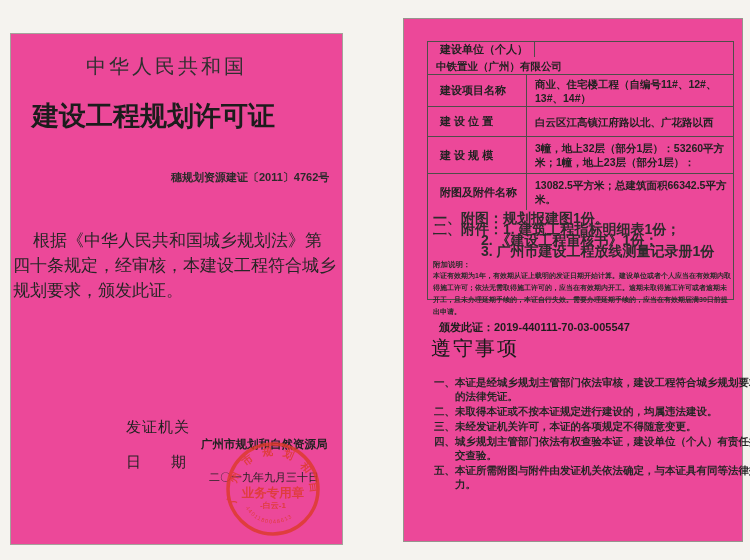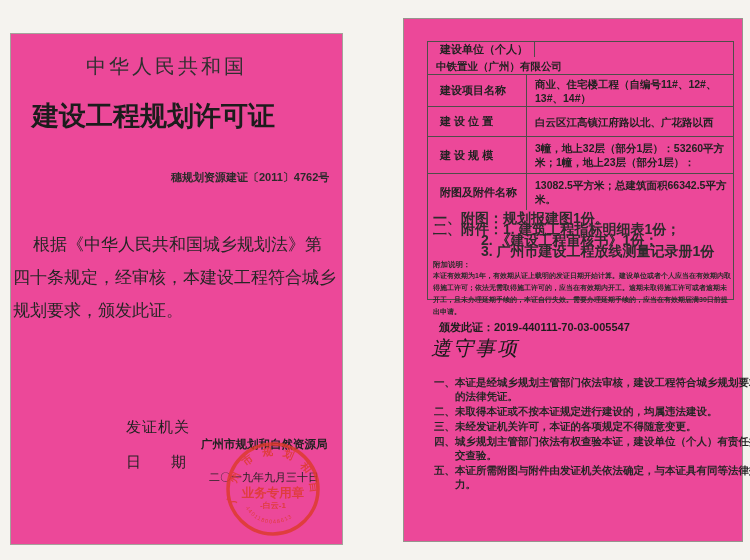--- a/index.html
+++ b/index.html
@@ -9,21 +9,21 @@
   #left-page{left:10px;top:33px;width:333px;height:512px;}
   #right-page{left:403px;top:18px;width:340px;height:524px;border-color:#97948e;overflow:visible;}
   .abs{position:absolute;}
 
   
   .country{left:75px;top:19px;font-family:"Liberation Serif",serif;font-size:20px;
            letter-spacing:3px;color:#2f2f2f;white-space:nowrap;}
   .cert-title{left:21px;top:64px;font-size:27px;font-weight:bold;color:#1c1c1c;white-space:nowrap;}
   .cert-no{left:160px;top:136px;font-size:11px;font-weight:bold;color:#2b2b2b;white-space:nowrap;}
   .body-par{left:2px;top:194px;width:324px;font-family:"Liberation Serif",serif;font-size:17px;
-            line-height:33px;text-indent:20px;color:#262626;}
+            line-height:25px;text-indent:20px;color:#262626;}
   .issuer-label{left:115px;top:384px;font-family:"Liberation Serif",serif;font-size:15px;letter-spacing:1px;}
   .issuer{left:190px;top:403px;font-size:11.5px;font-weight:bold;white-space:nowrap;}
   .date-label{left:115px;top:419px;font-family:"Liberation Serif",serif;font-size:15px;white-space:pre;}
   .date-value{left:198px;top:436px;font-size:11px;font-weight:normal;white-space:nowrap;}
   .seal{left:210px;top:403px;width:104px;height:104px;opacity:.82;}
 
   
   .info-table{left:23px;top:22px;width:307px;height:259px;border:1px solid #4f4d49;box-sizing:border-box;}
   .trow{display:flex;box-sizing:border-box;}
   .trow.bordered{border-bottom:1px solid #4f4d49;}
@@ -32,21 +32,21 @@
   .tvalue{flex:1;display:flex;align-items:center;box-sizing:border-box;
           padding:2px 6px 2px 8px;font-size:10.5px;font-weight:bold;line-height:14px;}
   .tvalue>span{display:block;width:192px;}
   .notes{padding:3px 0 0 5px;}
   .att-line{font-size:14px;font-weight:bold;line-height:11px;white-space:nowrap;color:#2c2c2c;}
   .att-indent{margin-left:48px;}
   .extra-label{font-size:7.5px;font-weight:bold;line-height:11px;margin-top:2px;color:#2c2c2c;}
   .extra-note{width:300px;font-size:7px;font-weight:bold;line-height:12px;color:#2c2c2c;}
   .proj-code{left:35px;top:301px;font-size:11px;font-weight:bold;white-space:nowrap;color:#1e1e1e;}
   .rules-title{left:27px;top:316px;font-family:"Liberation Serif",serif;font-size:20px;
-               letter-spacing:2px;color:#1a1a1a;font-style:italic;}
+               letter-spacing:2px;color:#1a1a1a;}
   .rules{left:30px;top:356px;width:332px;list-style:none;margin:0;padding:0;
          font-size:10.5px;font-weight:600;line-height:14px;color:#262626;}
   .rules li{padding-left:21px;text-indent:-21px;margin-bottom:1px;}
 </style>
 </head>
 <body>
 
 <div class="page" id="left-page">
   <div class="abs country">中华人民共和国</div>
   <div class="abs cert-title">建设工程规划许可证</div>

